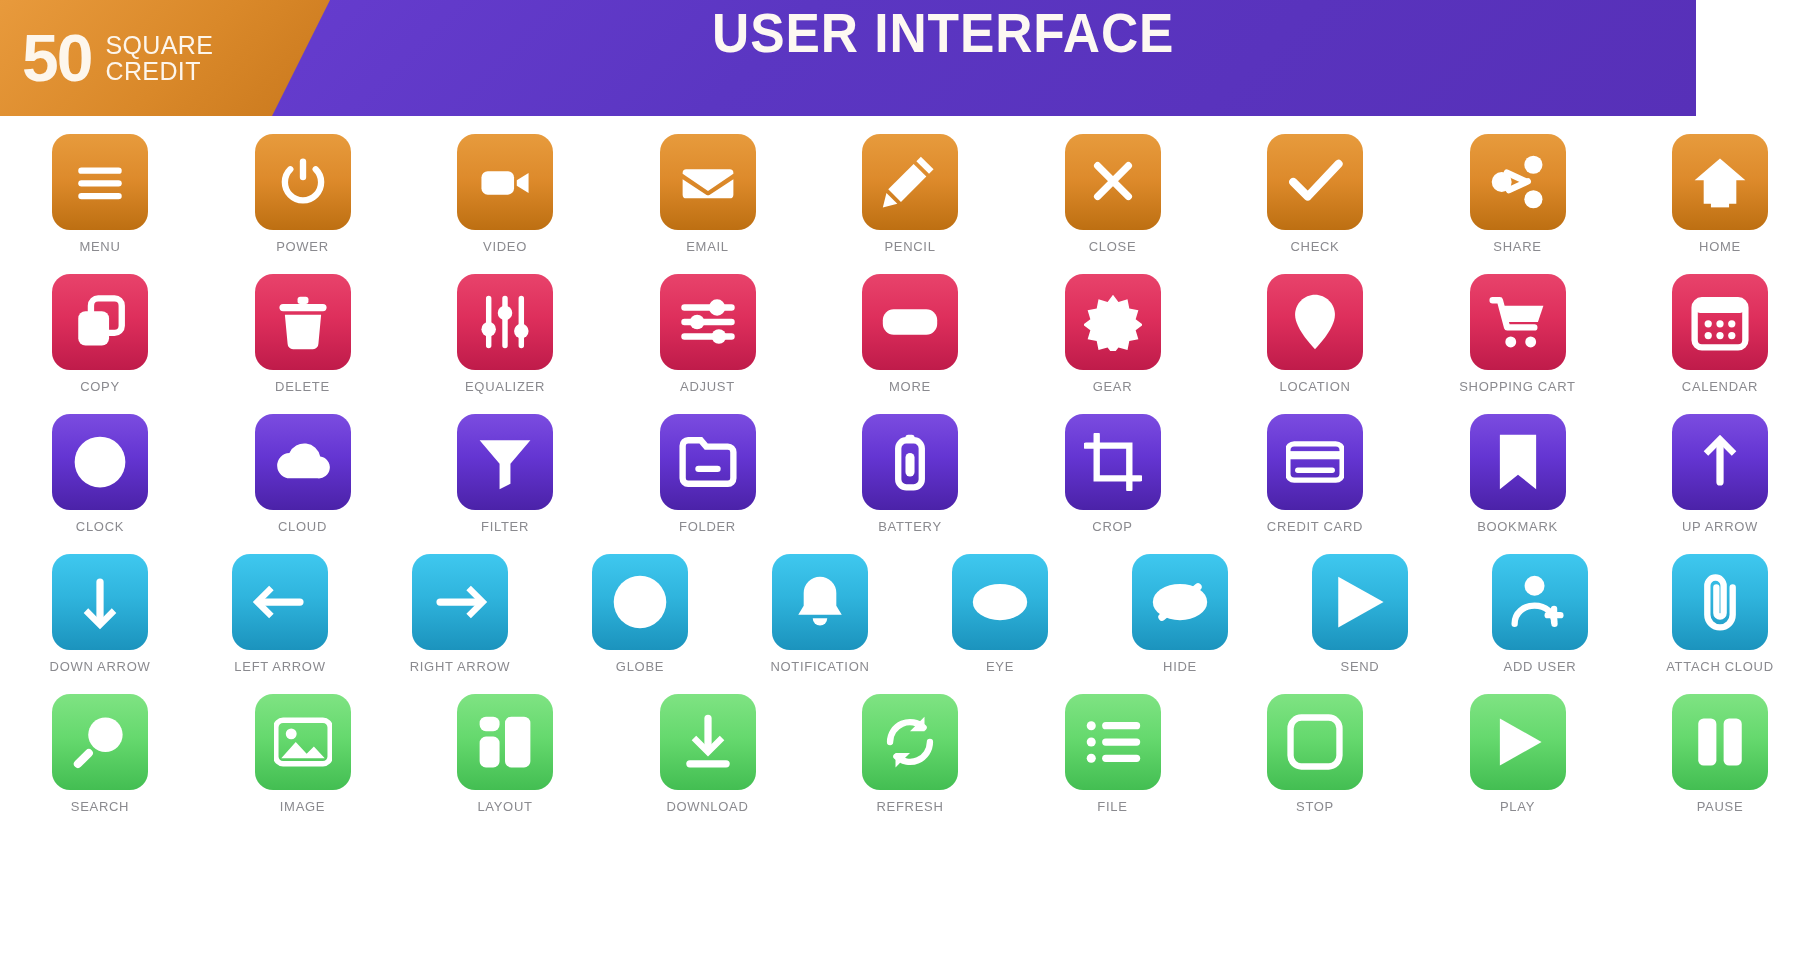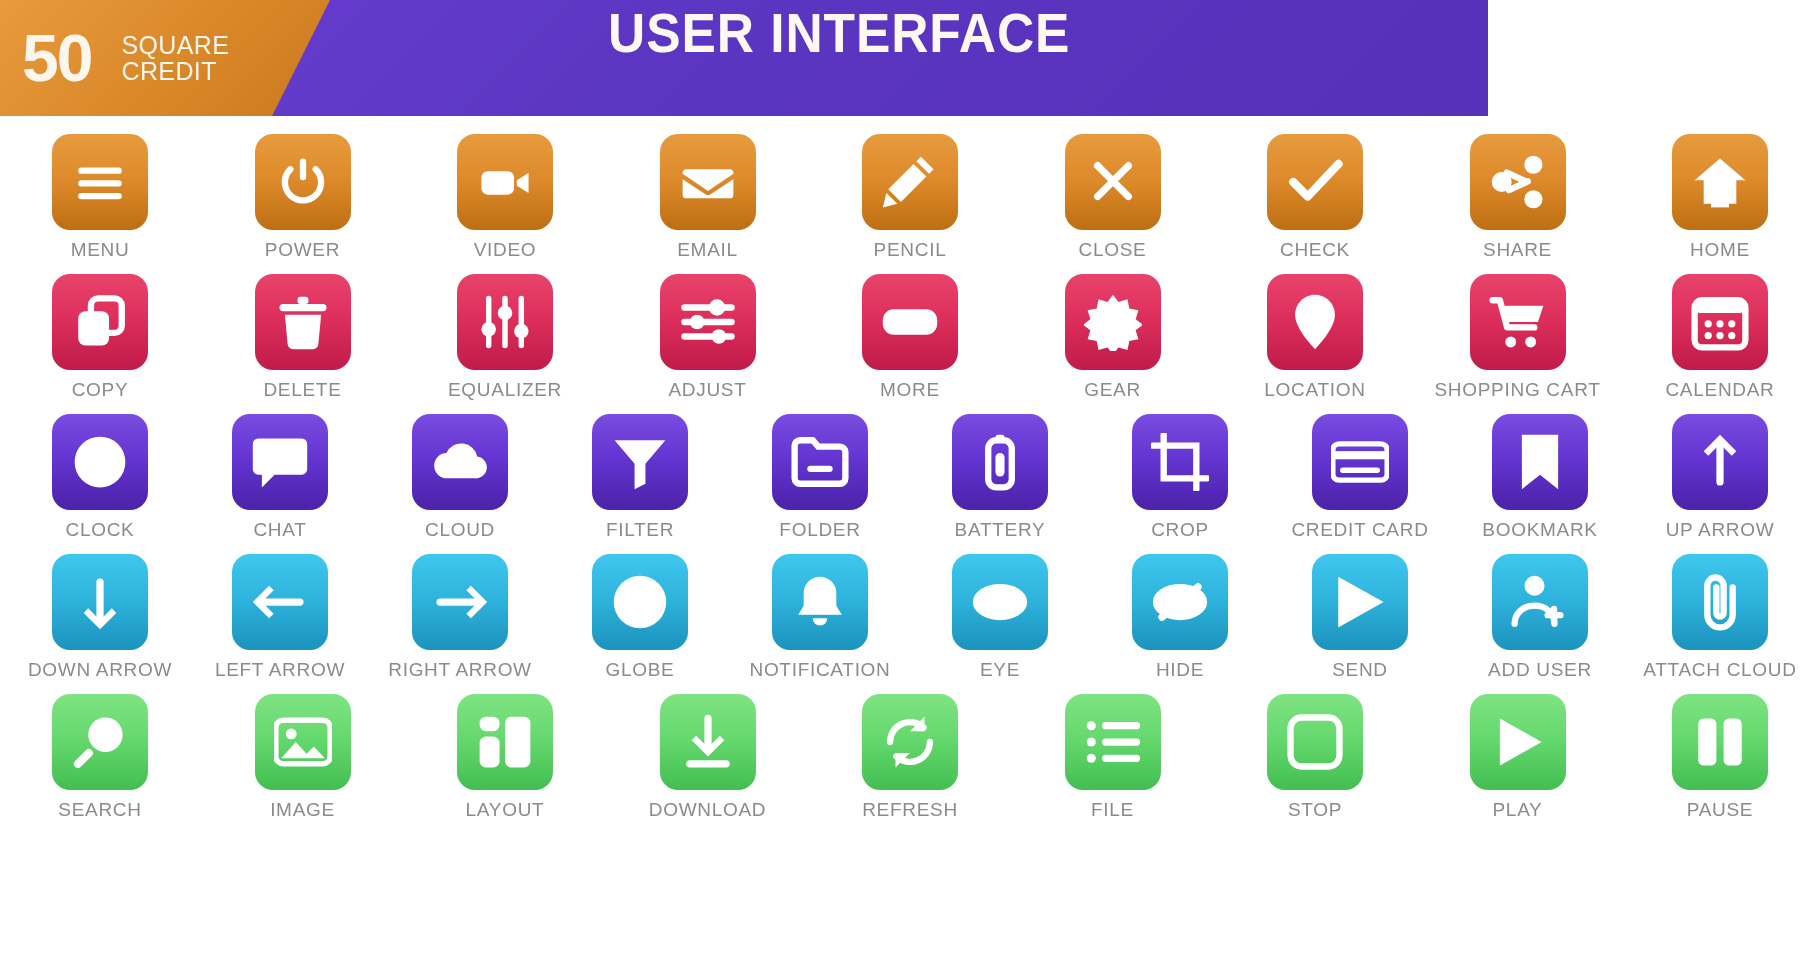--- a/index.html
+++ b/index.html
@@ -9,21 +9,21 @@
     background: #ffffff;
     font-family: "Liberation Sans", sans-serif;
     overflow: hidden;
   }
 
   #page { position: relative; width: 1820px; height: 980px; background:#fff; }
 
   
   .header {
     position: relative;
-    width: 1488px;
+    width: 1696px;
     height: 116px;
     background: linear-gradient(135deg, #6b3fd4 0%, #5b36c2 45%, #5730b8 100%);
     overflow: hidden;
   }
   .header-badge {
     position: absolute;
     left: 0; top: 0;
     width: 330px;
     height: 116px;
     background: linear-gradient(135deg, #e89a3c 0%, #d98829 55%, #c9781d 100%);
@@ -33,21 +33,21 @@
     padding-left: 22px;
   }
   .badge-num {
     font-size: 66px;
     font-weight: bold;
     color: #fdf6ec;
     line-height: 1;
     letter-spacing: -2px;
   }
   .badge-words {
-    margin-left: 30px;
+    margin-left: 14px;
     color: #fdf6ec;
     font-size: 25px;
     font-weight: 500;
     line-height: 1.06;
     letter-spacing: 0.4px;
   }
   .badge-words div { display:block; }
   .header-title {
     position: absolute;
     left: 330px; right: 0; top: 0; bottom: 0;
@@ -87,21 +87,21 @@
     height: 96px;
     border-radius: 18px;
     display: flex;
     align-items: center;
     justify-content: center;
     position: relative;
   }
   .tile svg { display:block; }
   .label {
     margin-top: 9px;
-    font-size: 19px;
+    font-size: 13px;
     letter-spacing: 0.7px;
     color: #8a8a8f;
     text-align: center;
     white-space: nowrap;
   }
 
   
   .r0 .tile { background: linear-gradient(180deg,#e79b3d 0%, #dd8a2b 48%, #bd6f12 100%); }
   .r1 .tile { background: linear-gradient(180deg,#e8436b 0%, #de2f5c 45%, #bf1b4a 100%); }
   .r2 .tile { background: linear-gradient(180deg,#7b4ce0 0%, #6435d2 45%, #4b22a8 100%); }
@@ -318,28 +318,20 @@
           <div class="tile">
             <svg width="58" height="58" viewBox="0 0 64 64" fill="none">
               <circle cx="32" cy="32" r="28" fill="#ffffff"></circle>
             </svg>
           </div>
           <div class="label">CLOCK</div>
         </div>
         <div class="cell">
           <div class="tile">
             <svg width="58" height="58" viewBox="0 0 64 64" fill="none">
-              <path d="M8 6h48a6 6 0 0 1 6 6v28a6 6 0 0 1-6 6H26L12 60V46H8a6 6 0 0 1-6-6V12a6 6 0 0 1 6-6z" fill="#ffffff"></path>
-            </svg>
-          </div>
-          <div class="label">CHAT</div>
-        </div>
-        <div class="cell">
-          <div class="tile">
-            <svg width="58" height="58" viewBox="0 0 64 64" fill="none">
               <path d="M18 50a14 14 0 0 1-1-28 18 18 0 0 1 34 4 12 12 0 0 1-3 24z" fill="#ffffff"></path>
             </svg>
           </div>
           <div class="label">CLOUD</div>
         </div>
         <div class="cell">
           <div class="tile">
             <svg width="58" height="58" viewBox="0 0 64 64" fill="none">
               <path d="M4 8h56L38 34v22l-12 6V34z" fill="#ffffff"></path>
             </svg>

